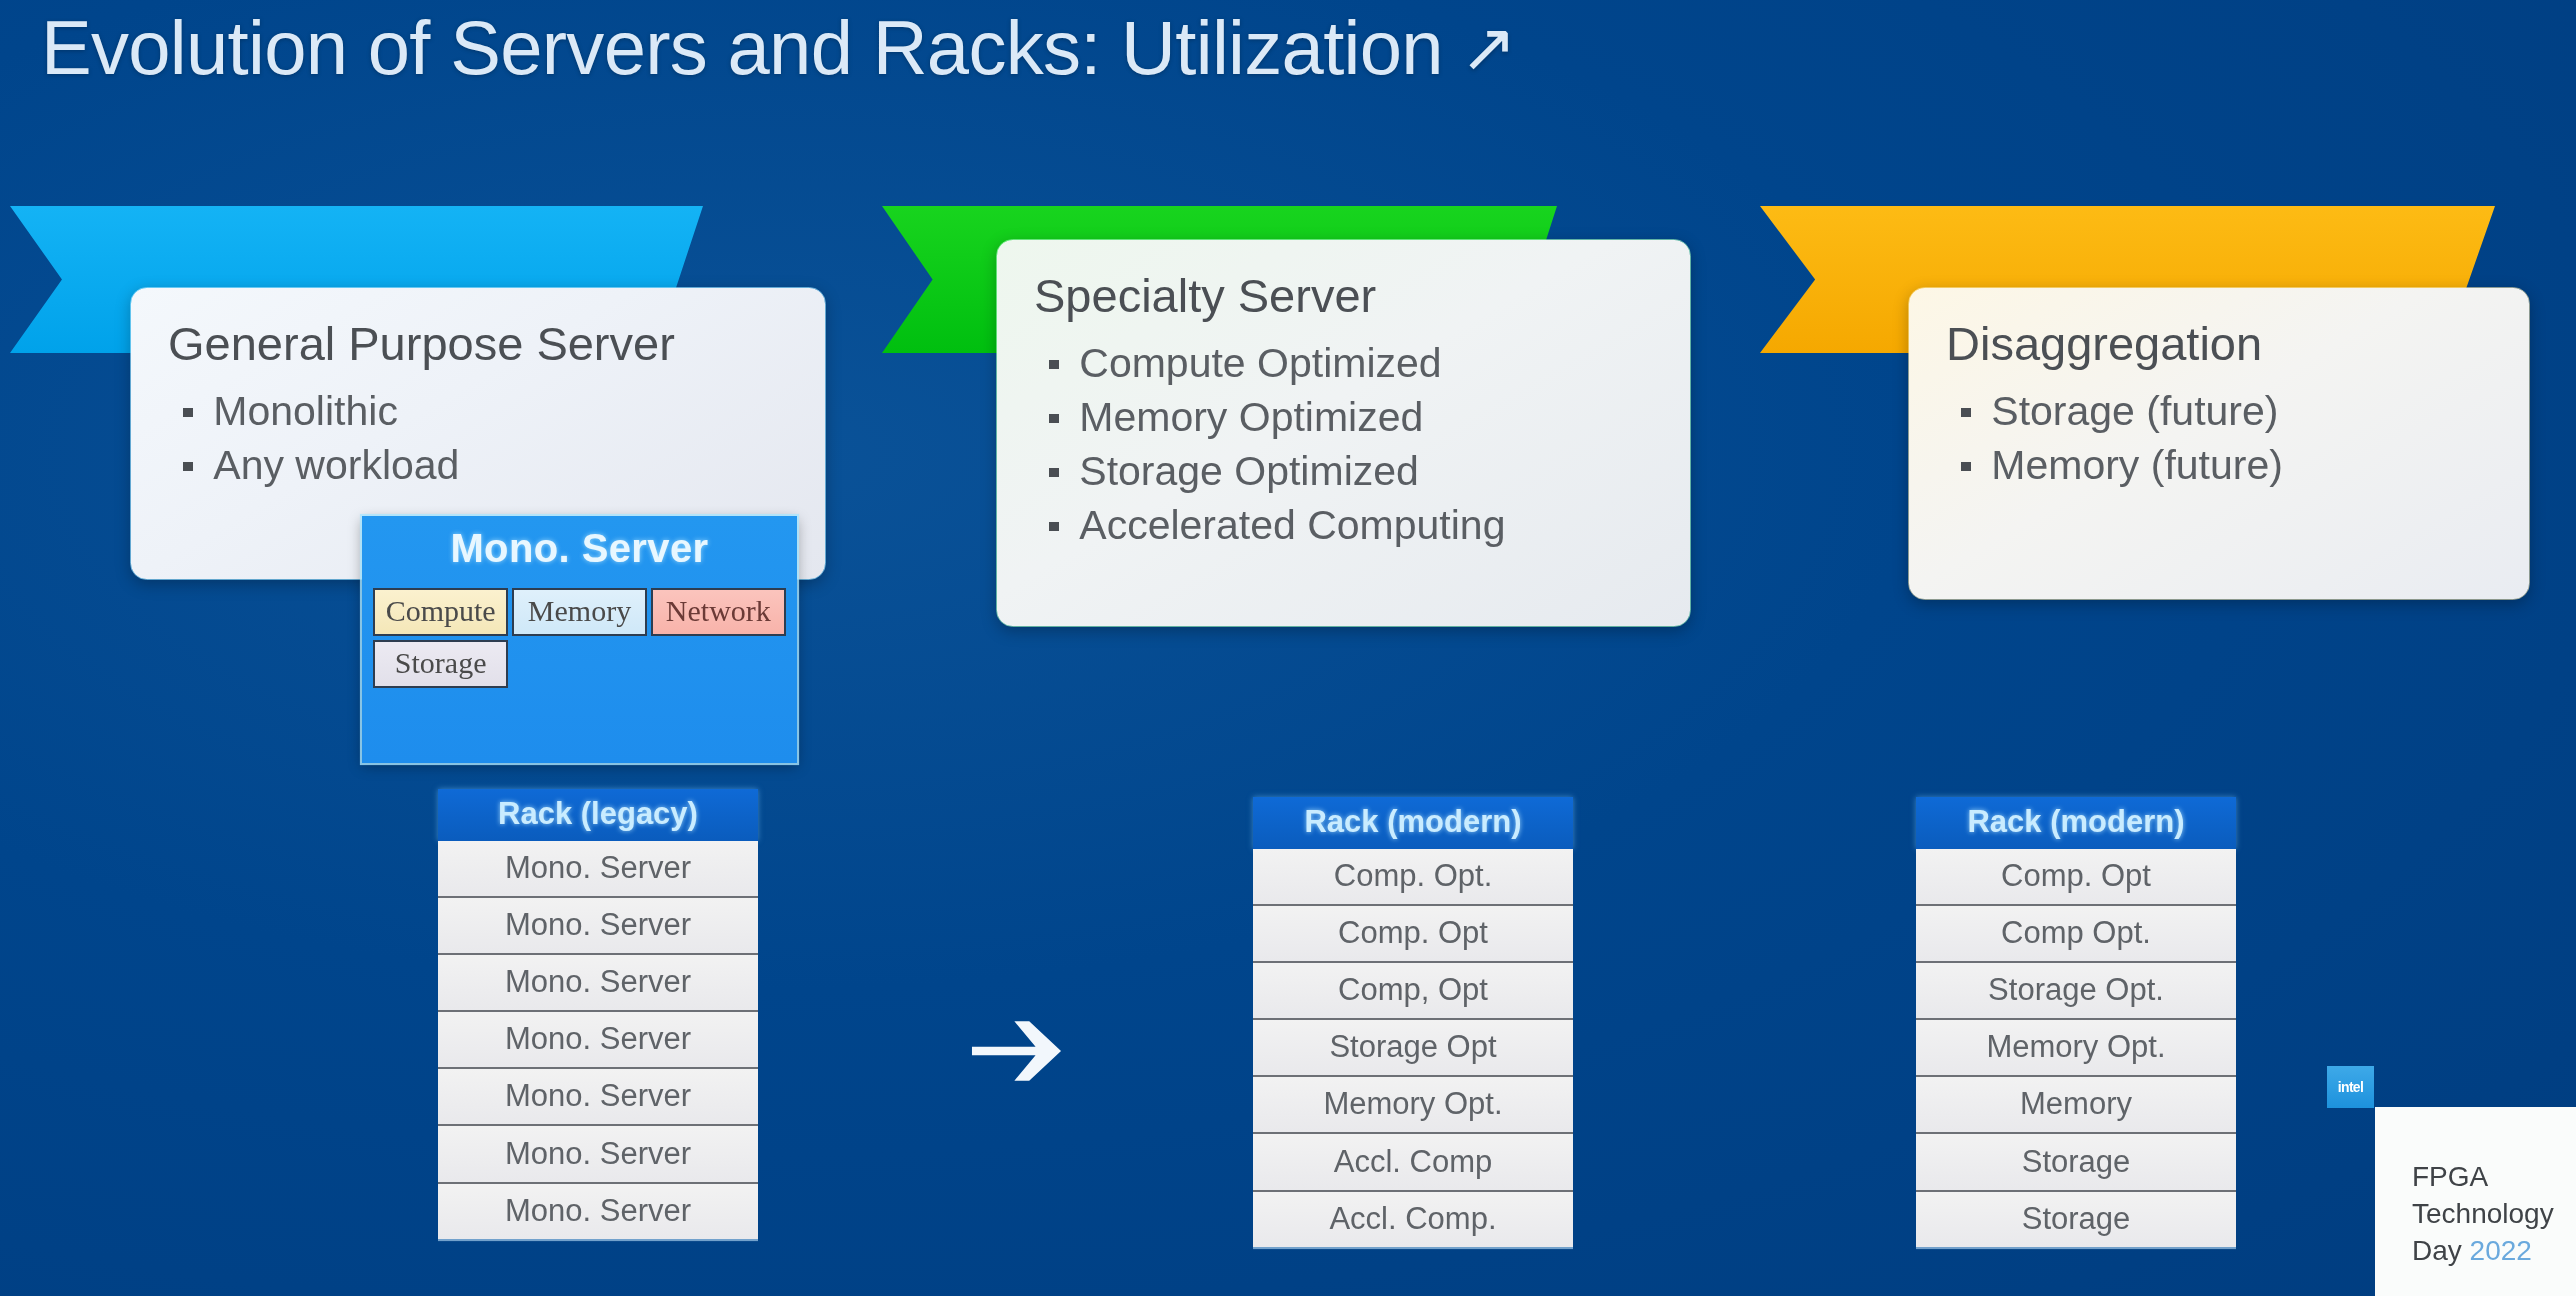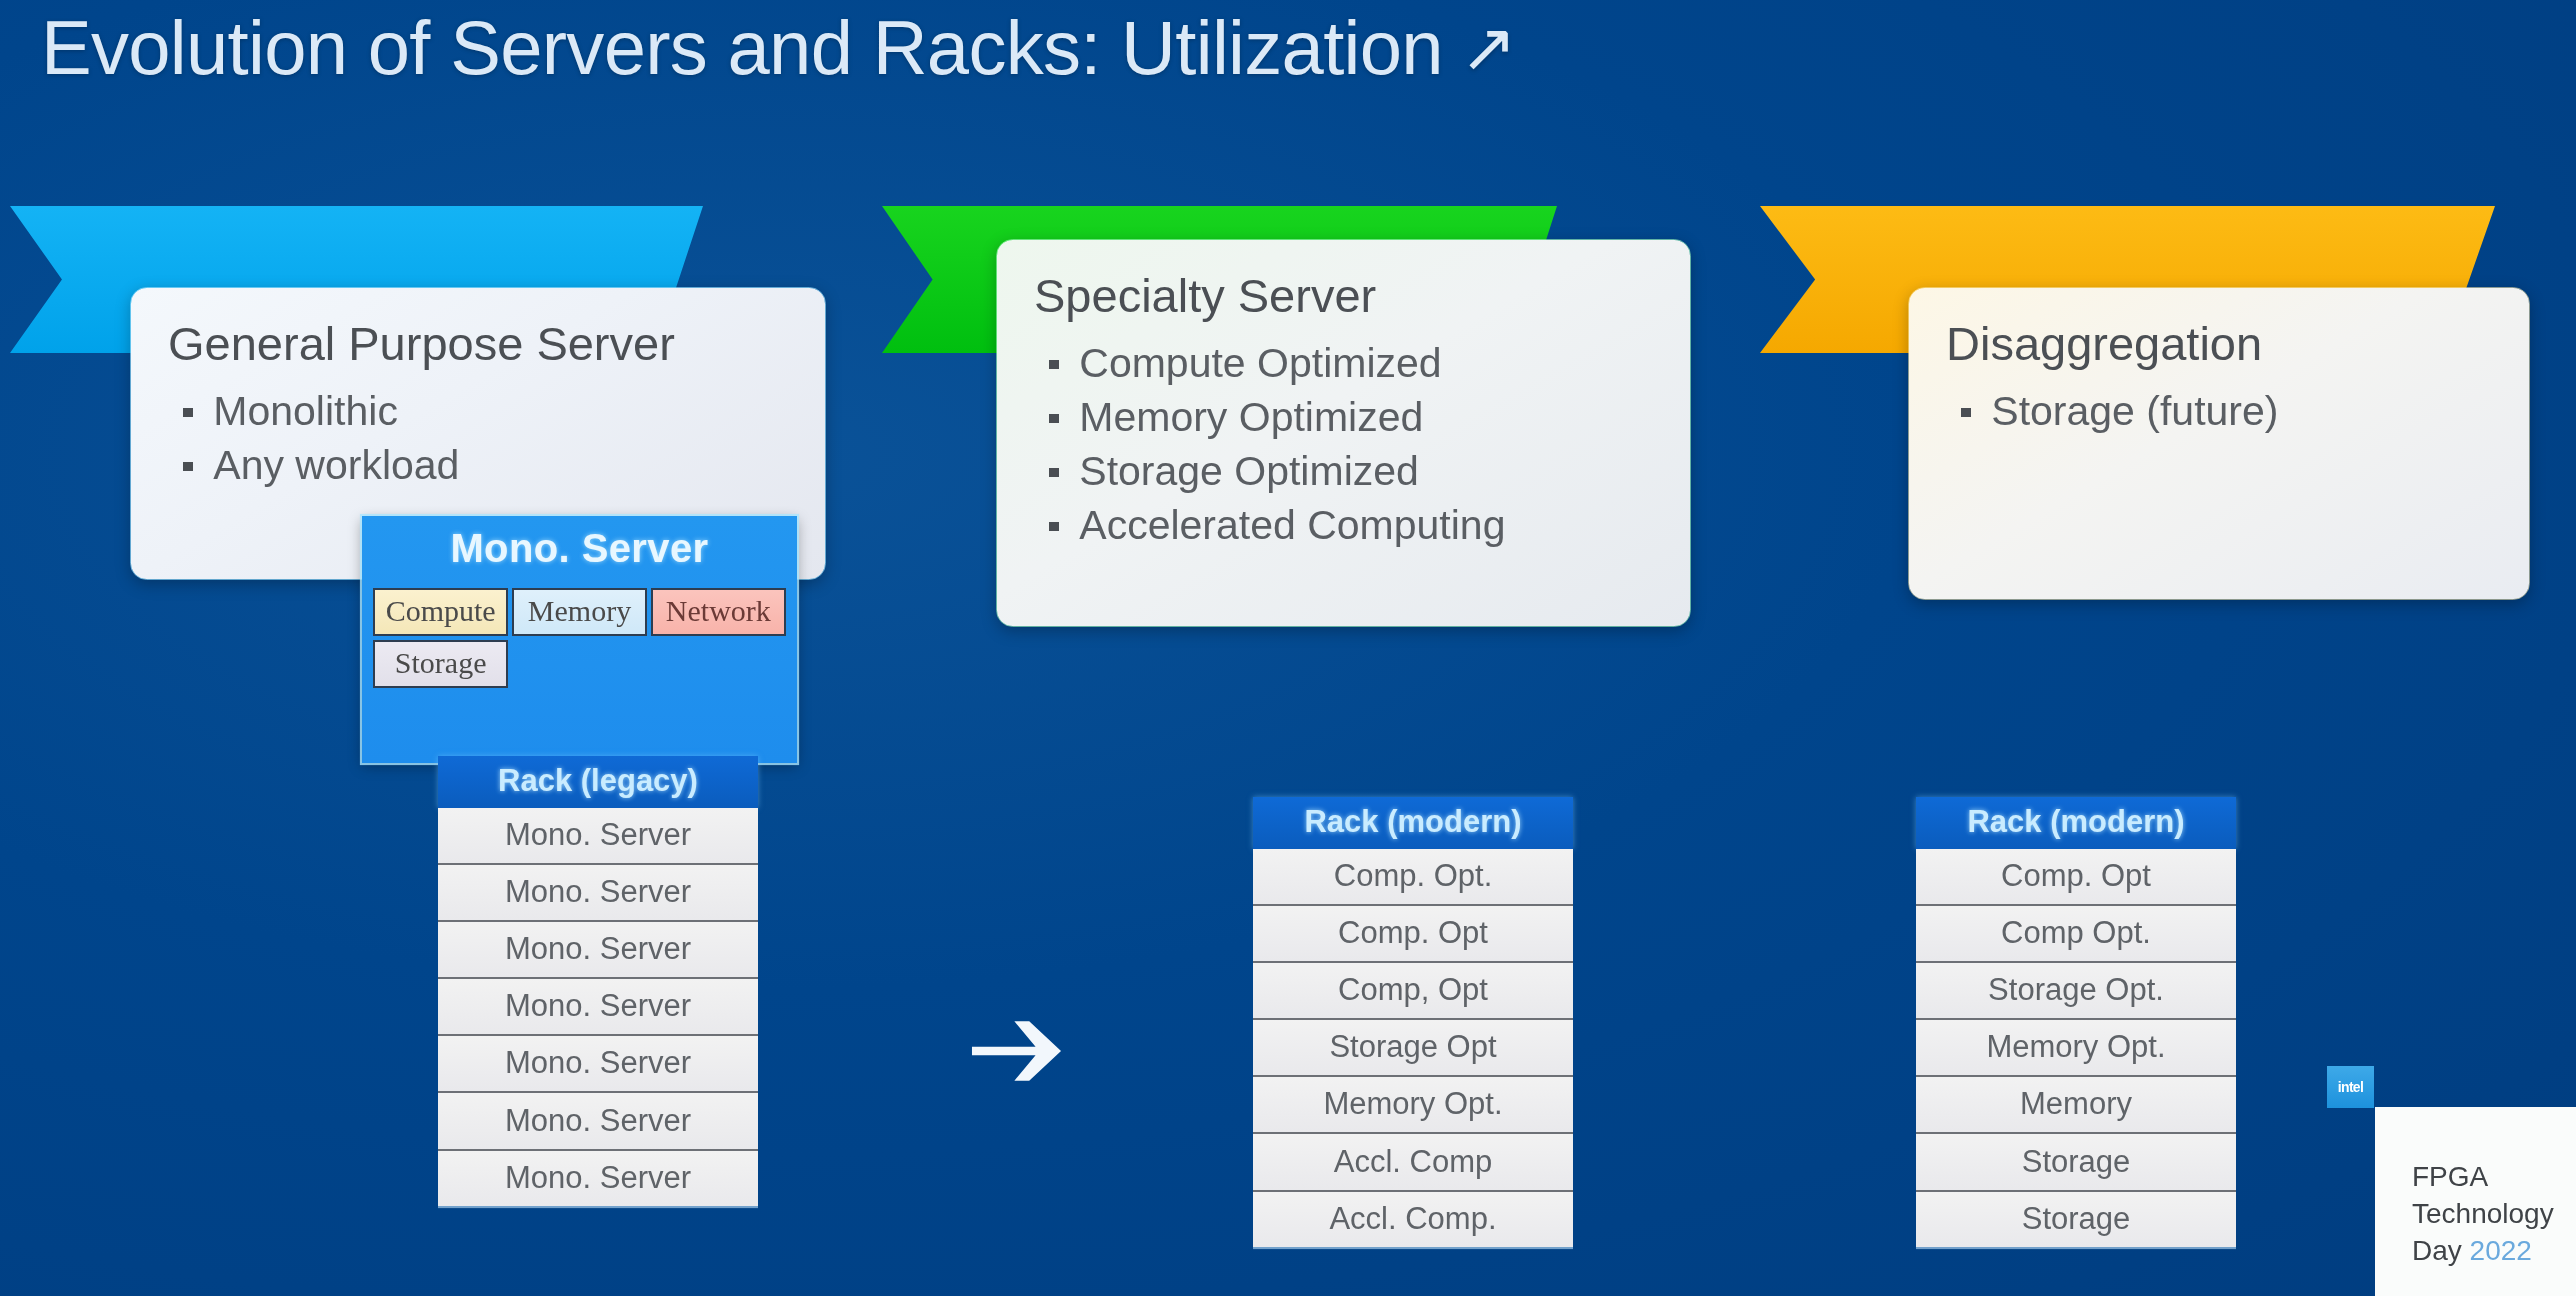--- a/index.html
+++ b/index.html
@@ -129,21 +129,21 @@
     padding: 4.2px 0 5.7px 0;
     box-sizing: border-box;
   }
   #cell-compute { background: linear-gradient(180deg,#fbf1cf 0%, #f4e7b8 100%); }
   #cell-memory  { background: linear-gradient(180deg,#dff0fb 0%, #cfe8f8 100%); }
   #cell-network { background: linear-gradient(180deg,#fbc4bd 0%, #f8b3aa 100%); color:#6b3a36; }
   #cell-storage { background: linear-gradient(180deg,#eceaf2 0%, #e2e0ea 100%); }
 
   
   .rack { position: absolute; width: 320px; }
-  #rack-1 { left: 438px;  top: 756px; border-radius: 18px; }
+  #rack-1 { left: 438px;  top: 789px; border-radius: 18px; }
   #rack-2 { left: 1253px; top: 797px; }
   #rack-3 { left: 1916px; top: 797px; }
   .rack-header {
     background: linear-gradient(180deg, #0f6ad6 0%, #0a5cbd 100%);
     color: #c9ecff;
     font-size: 31px;
     font-weight: 700;
     text-align: center;
     padding: 7px 0 8.5px 0;
     box-shadow: 0 0 5.7px rgba(120,200,255,0.5);
@@ -228,20 +228,21 @@
       <li>Memory Optimized</li>
       <li>Storage Optimized</li>
       <li>Accelerated Computing</li>
     </ul>
   </div>
 
   <div class="card" id="card-3">
     <div class="card-title">Disaggregation</div>
     <ul class="bullets">
       <li>Storage (future)</li>
+      <li>Memory (future)</li>
     </ul>
   </div>
 
   <div id="mono-server">
     <div id="mono-server-title">Mono. Server</div>
     <div id="mono-grid">
       <div class="mono-cell" id="cell-compute">Compute</div>
       <div class="mono-cell" id="cell-memory">Memory</div>
       <div class="mono-cell" id="cell-network">Network</div>
       <div class="mono-cell" id="cell-storage">Storage</div>

